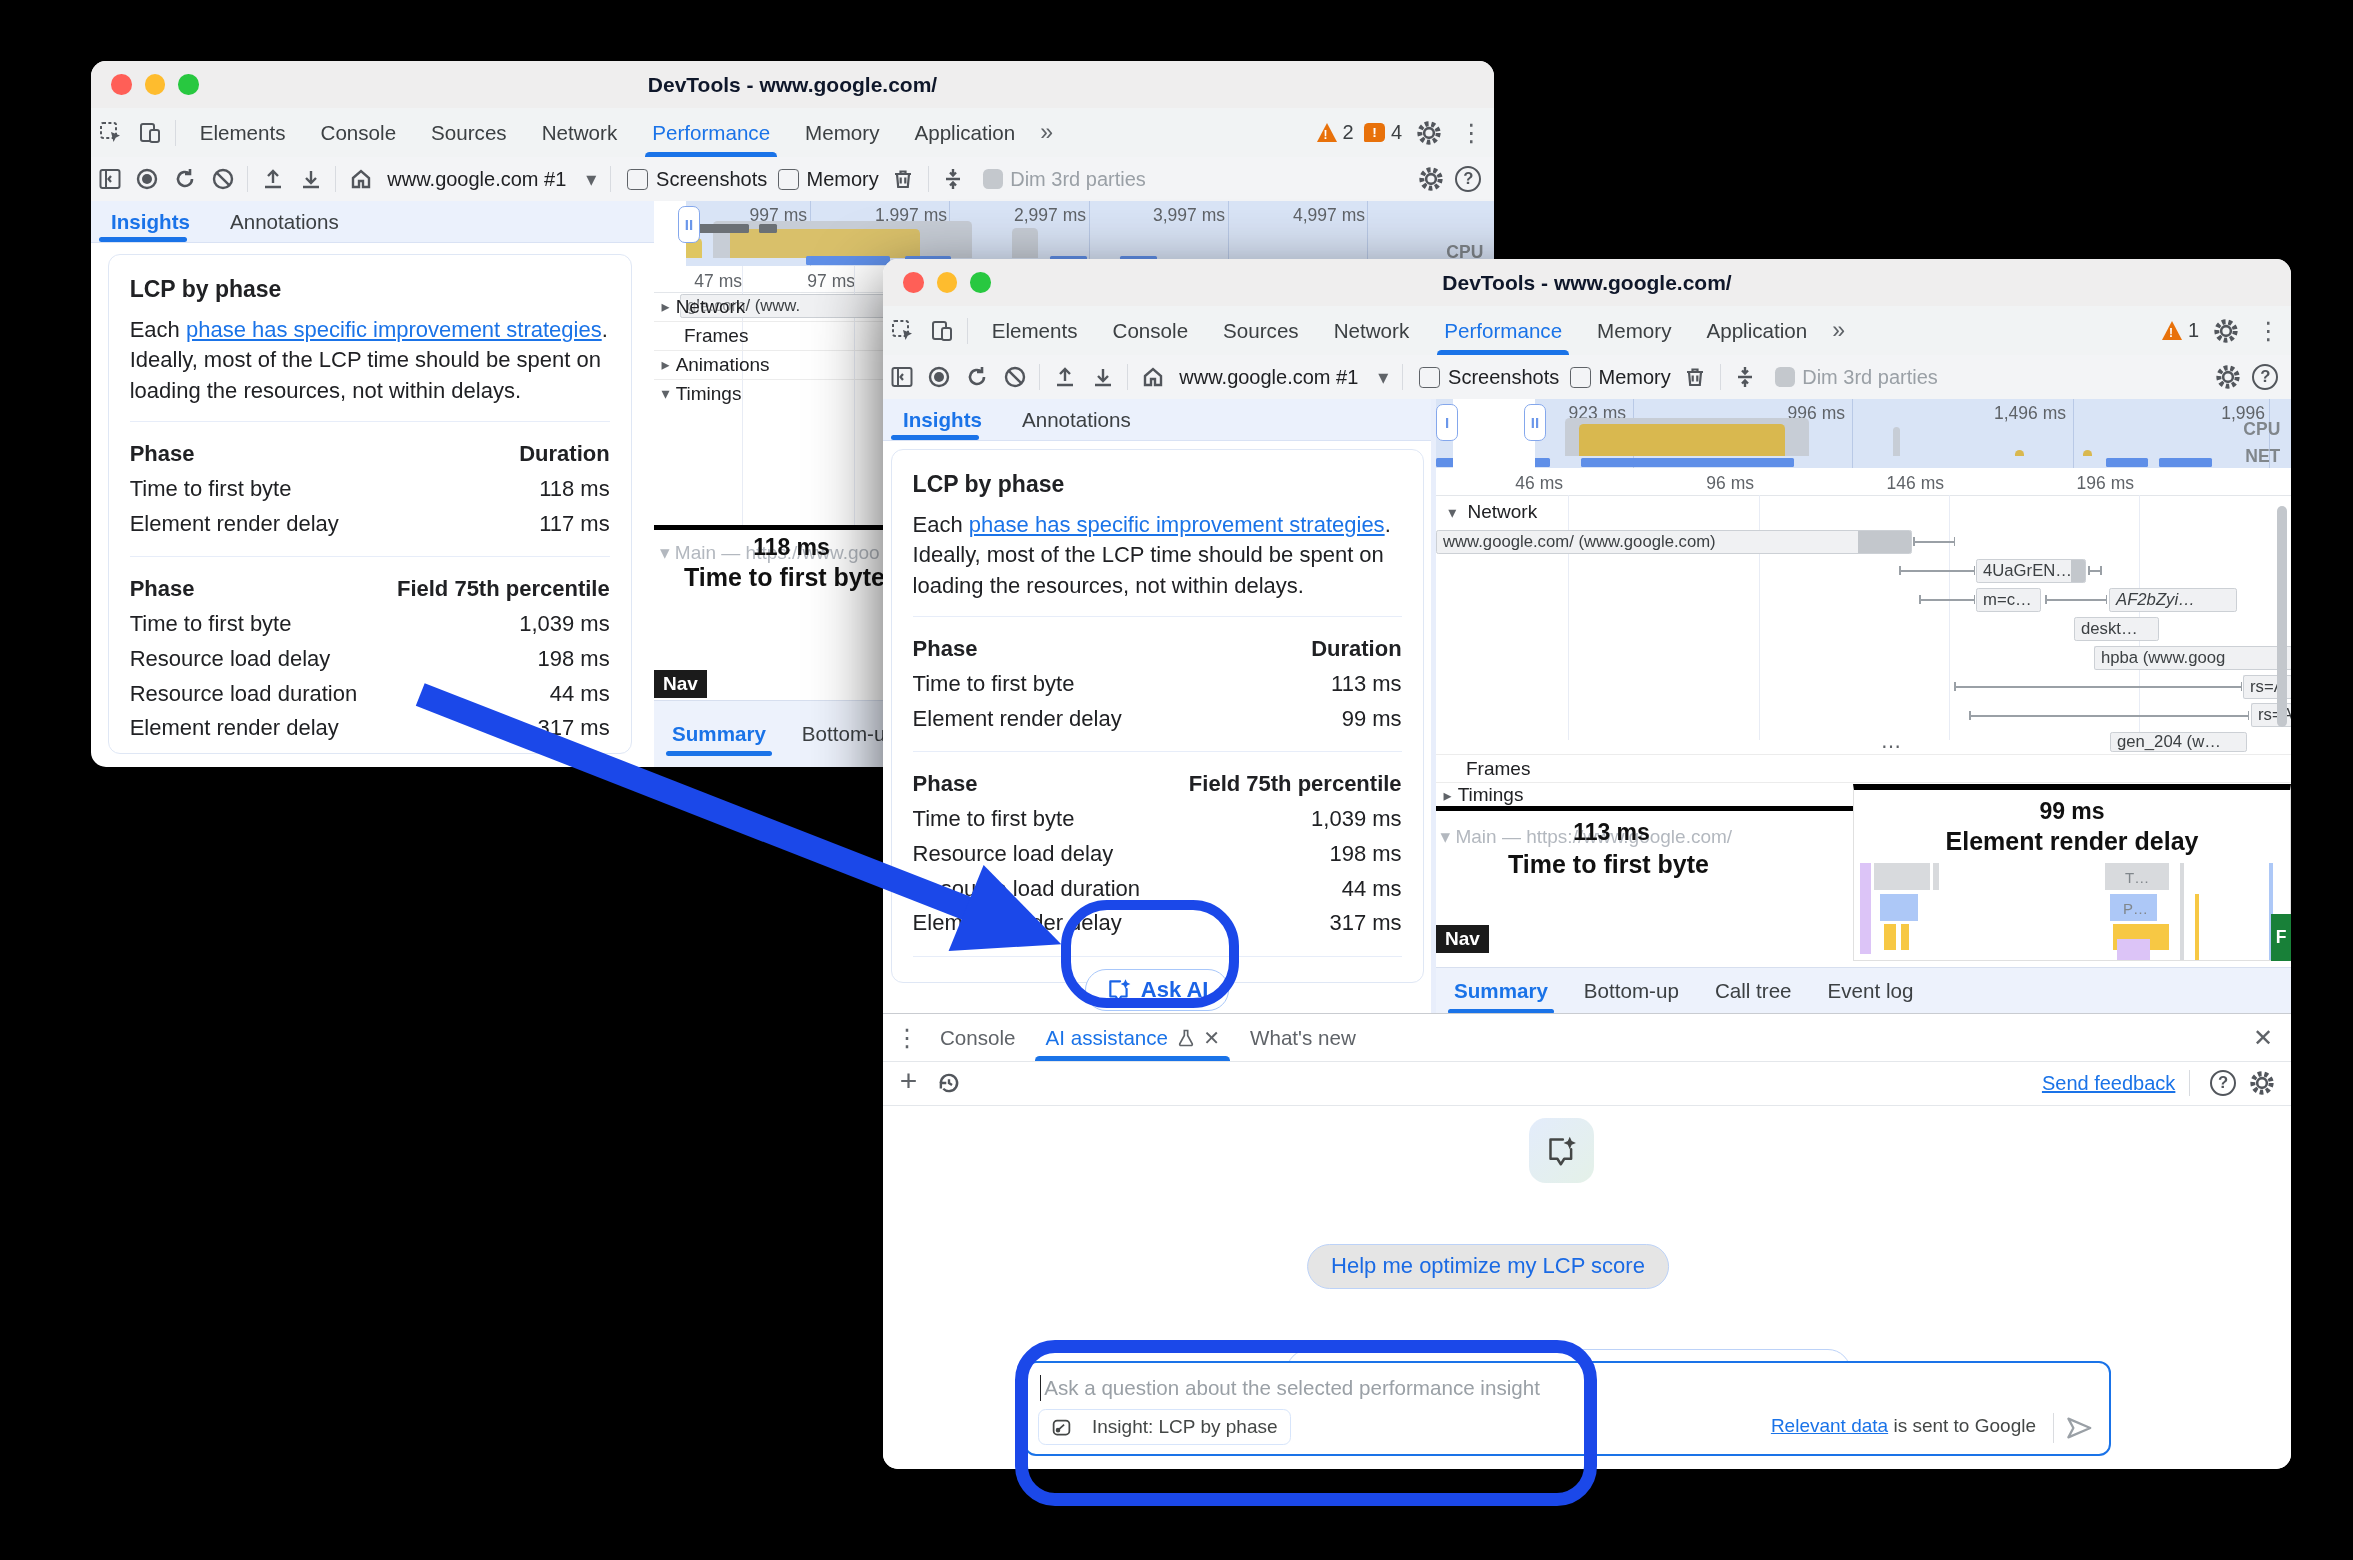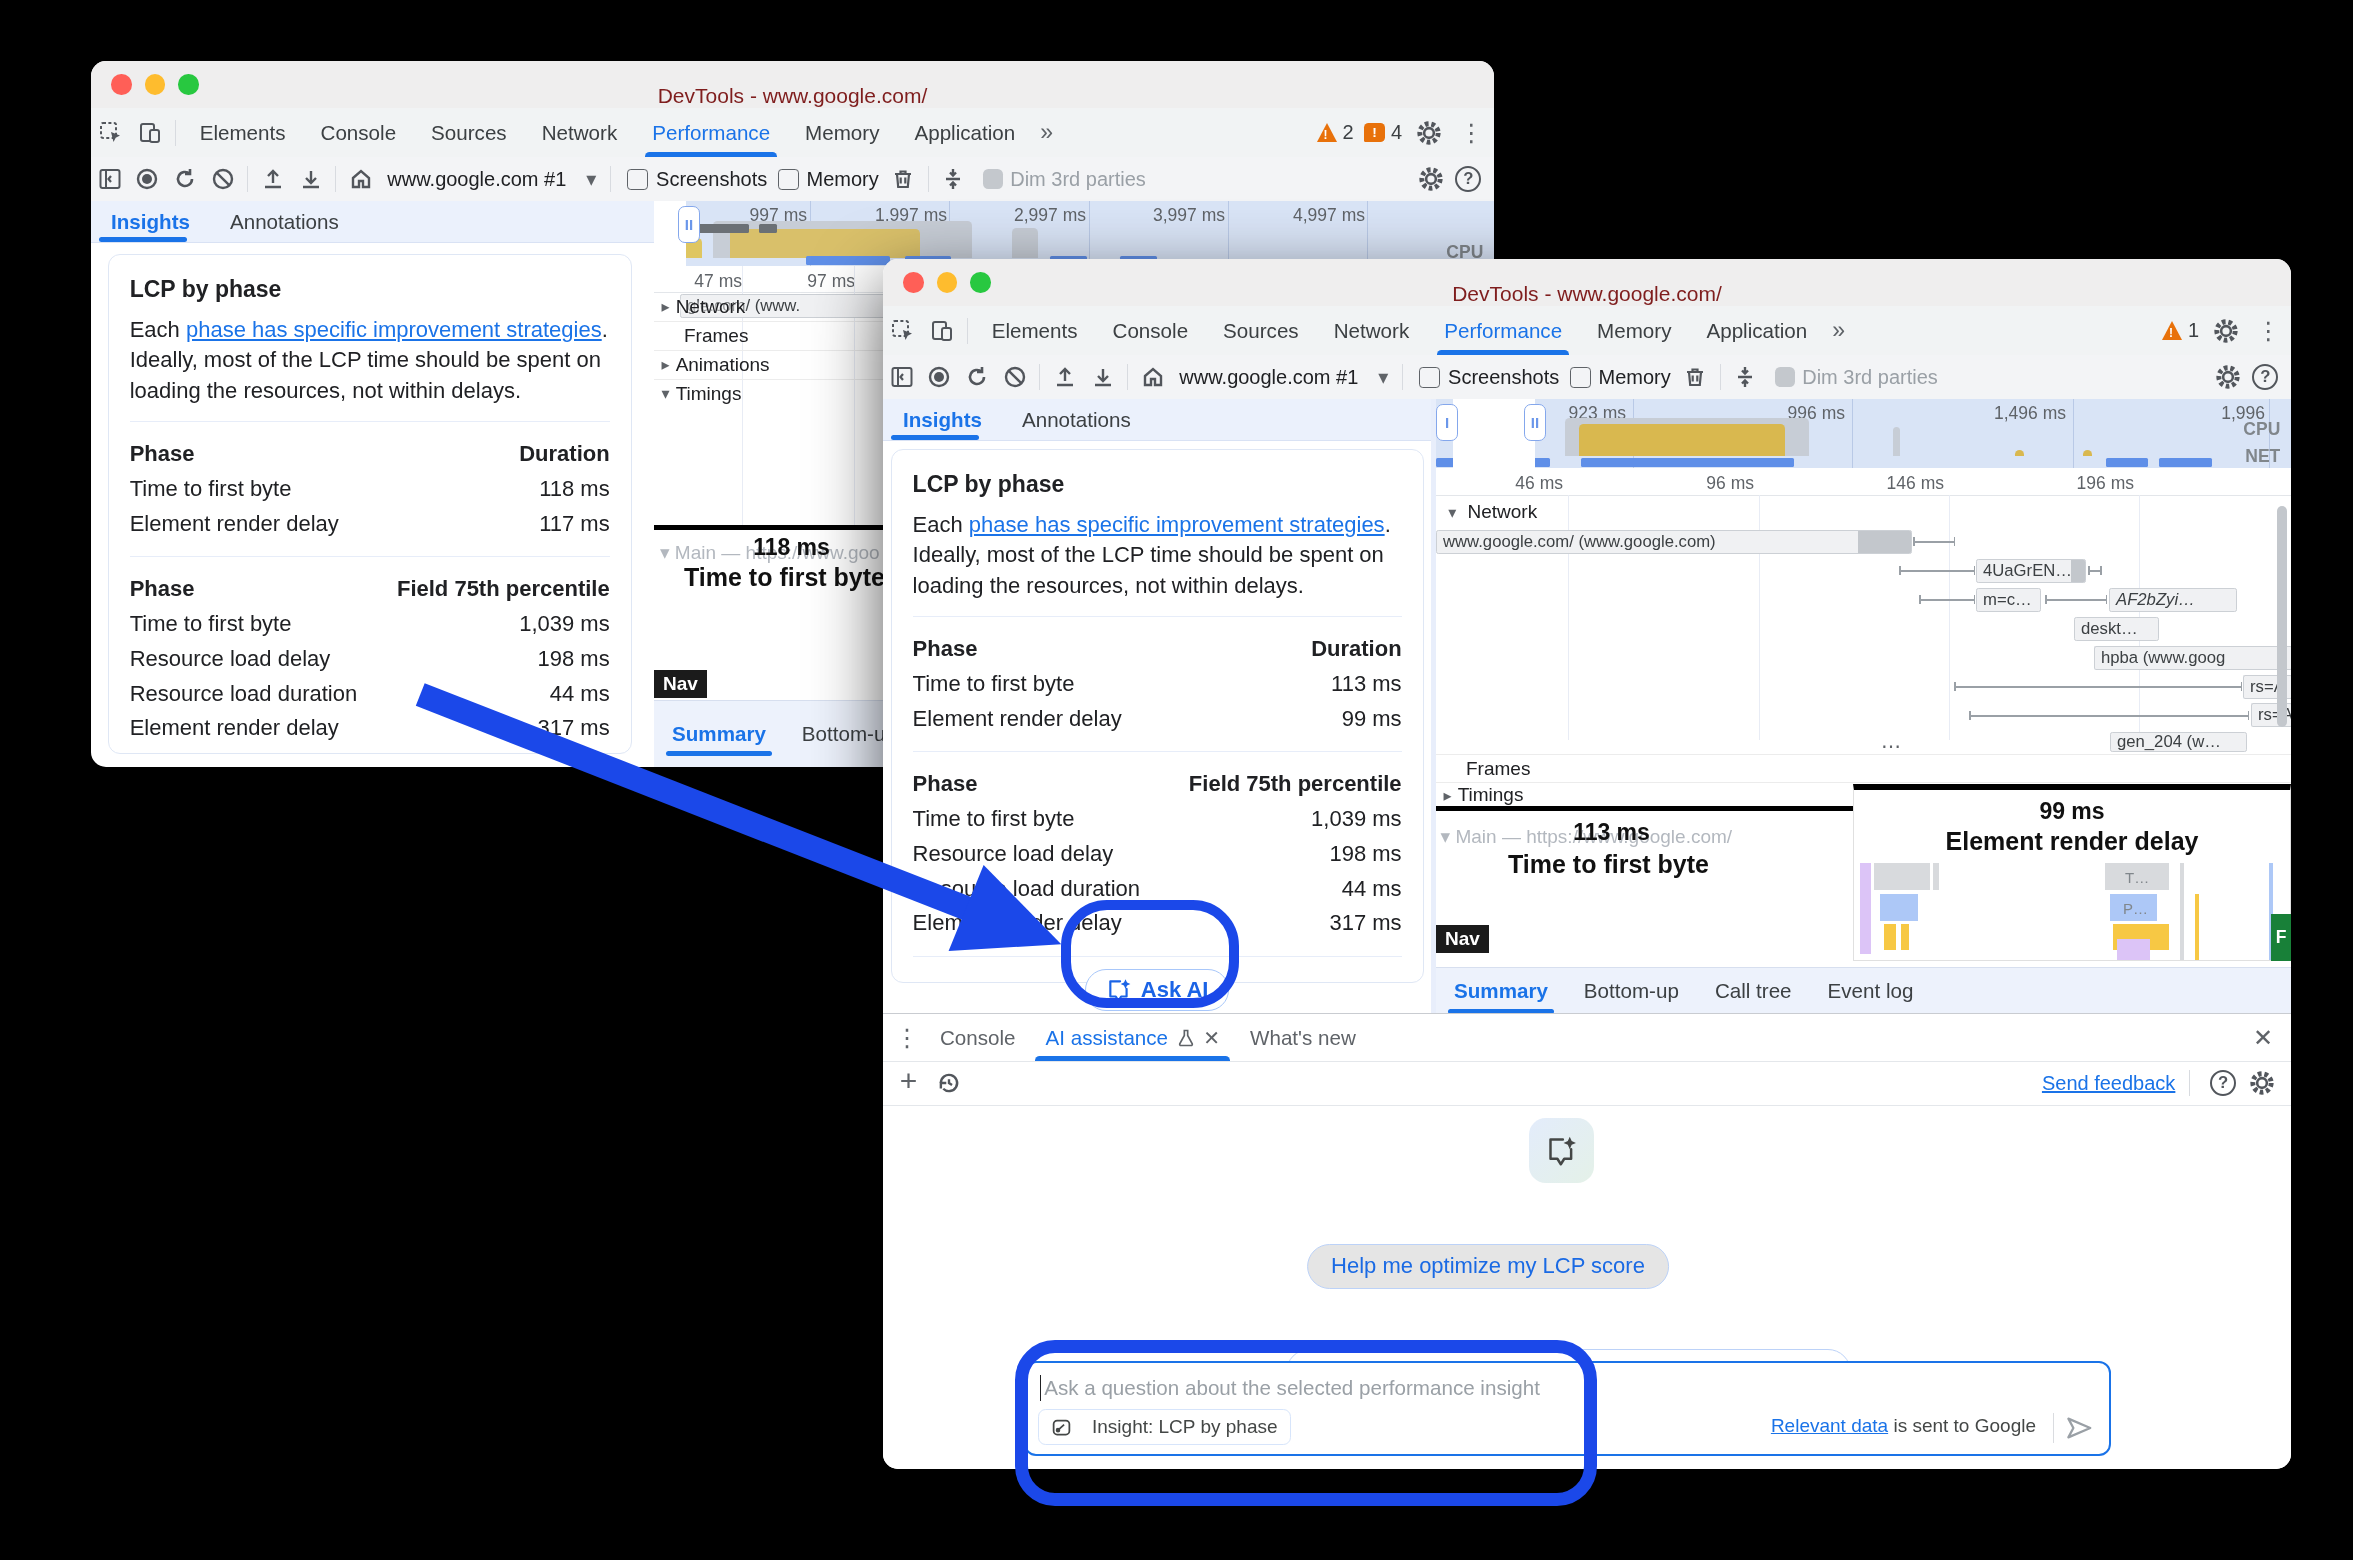--- a/index.html
+++ b/index.html
@@ -3,21 +3,21 @@
 <meta charset="utf-8">
 <style>
   html,body{margin:0;padding:0;background:#000;}
   #canvas{position:relative;width:2354px;height:1561px;background:#000;overflow:hidden;
     font-family:"Liberation Sans",sans-serif;color:#202124;-webkit-font-smoothing:antialiased;}
   .abs{position:absolute;}
   .win{position:absolute;background:#fff;border-radius:15px;box-shadow:0 23px 69px rgba(0,0,0,.65);overflow:hidden;}
   
   .titlebar{position:absolute;left:0;right:0;top:0;height:47px;background:#efeeee;border-bottom:0.8px solid #d6d4d4;}
   .titlebar .ttl{position:absolute;left:0;right:0;top:0;height:47px;display:flex;align-items:center;justify-content:center;
-    font-size:21px;font-weight:400;color:#7f1d1d;margin-top:11px;}
+    font-size:21px;font-weight:700;color:#0f172a;}
   .lights{position:absolute;left:20px;top:13px;display:flex;gap:13px;}
   .lights i{width:20.6px;height:20.6px;border-radius:50%;display:block;}
   .lr{background:#ff5f57}.ly{background:#febc2e}.lg{background:#28c840}
   
   .tabbar{position:absolute;left:0;right:0;height:49px;background:#f1f3f4;display:flex;align-items:center;border-bottom:0.8px solid #d5d8dc;}
   .tbicon{width:30px;height:30px;display:flex;align-items:center;justify-content:center;color:#52565c;margin:0 4.6px;}
   .vsep{width:0.8px;height:26px;background:#d8dbe0;margin:0 6px;}
   .dtab{height:49px;display:flex;align-items:center;padding:0 17.5px;font-size:20.6px;color:#3c4043;position:relative;white-space:nowrap;}
   .dtab.active{color:#1a73e8;}
   .dtab.active::after{content:"";position:absolute;left:10.7px;right:10.7px;bottom:0;height:4.6px;background:#1a73e8;border-radius:4.6px 4.6px 0 0;}

